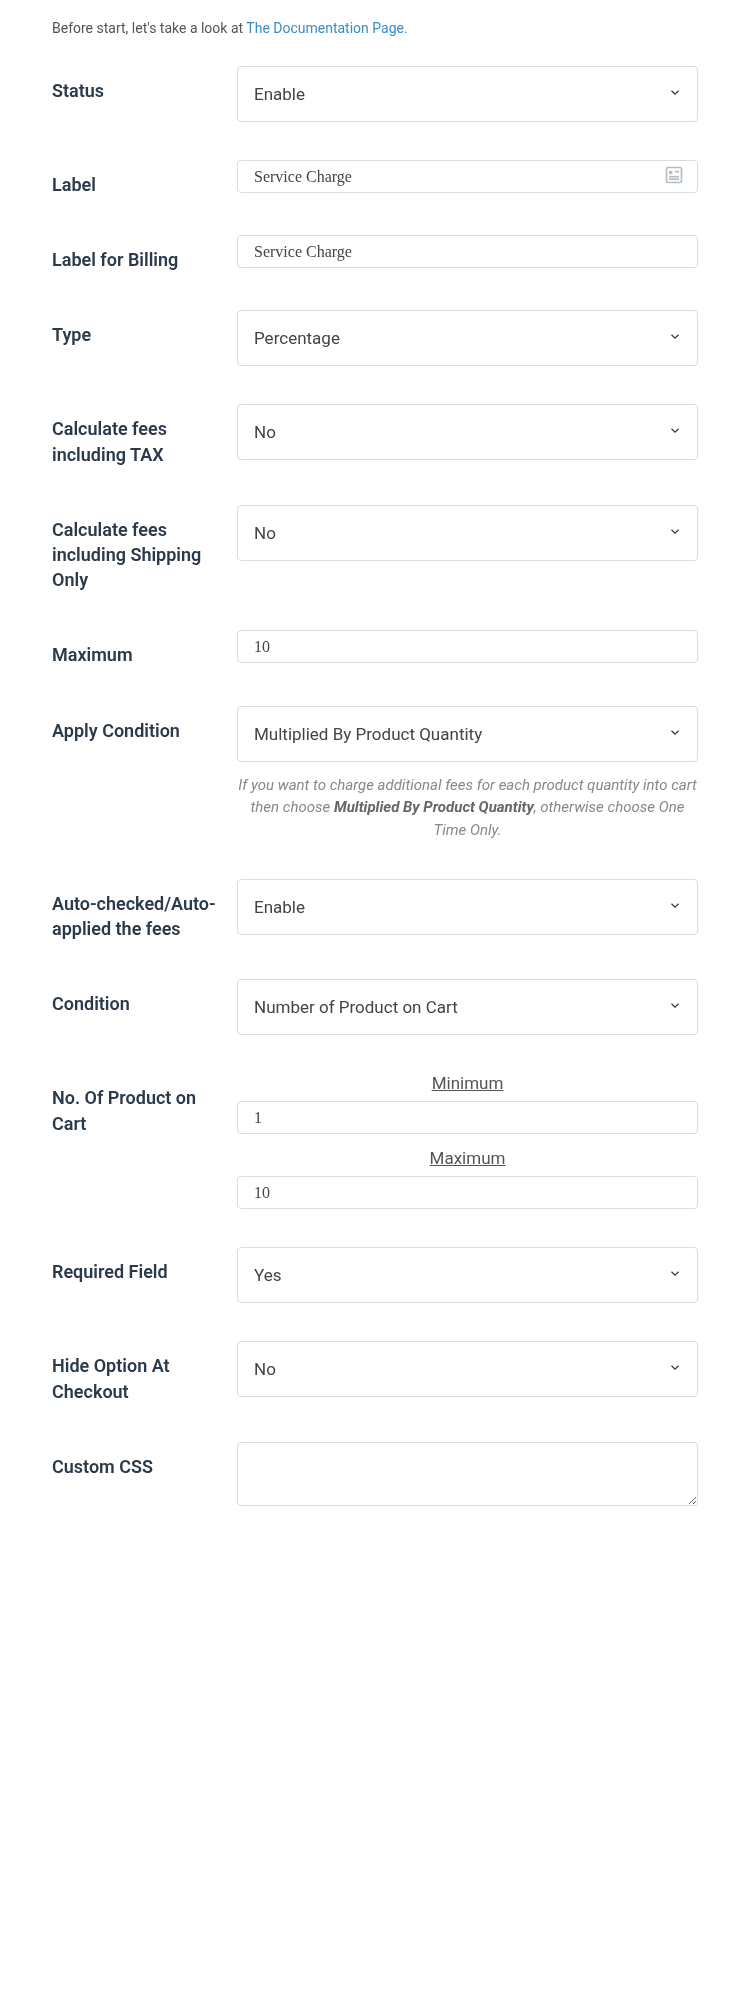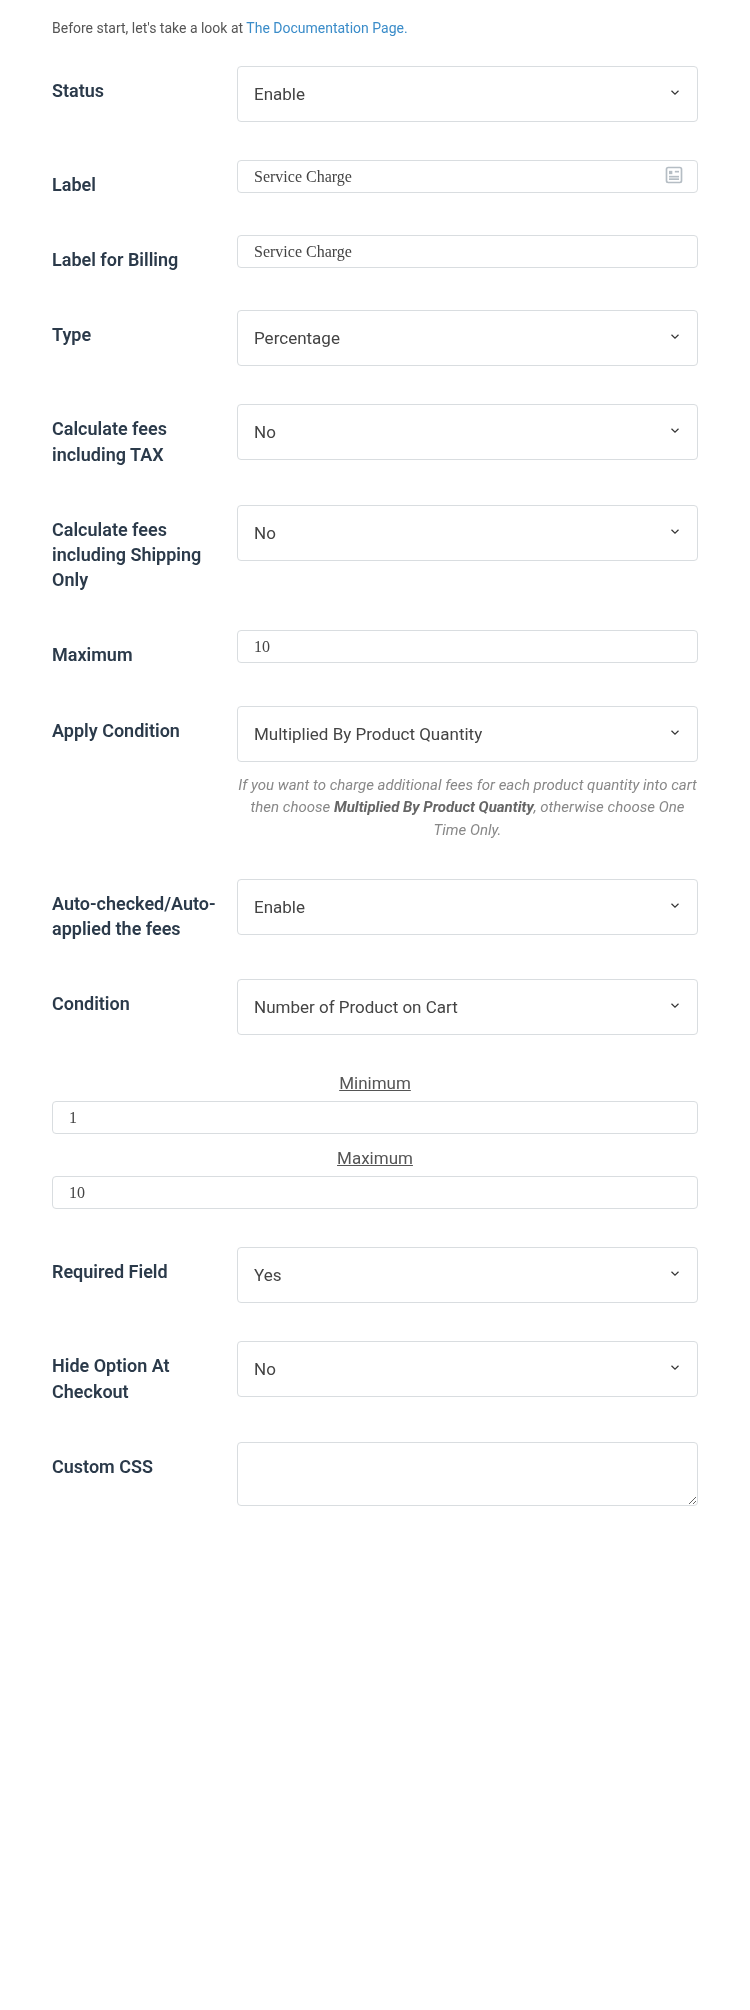--- a/index.html
+++ b/index.html
@@ -254,20 +254,21 @@
     <div class="select-wrap">
       <input class="select-input" type="text" readonly="" value="Number of Product on Cart" style="">
       <span class="chevron"><svg viewBox="0 0 24 24">
             <polyline points="6 9 12 15 18 9"></polyline>
           </svg></span>
     </div>
   </div>
 </div>
 
 <div class="form-row">
+  <div class="form-label">No. Of Product on Cart</div>
   <div class="form-control-wrap range-group">
     <div class="sub-label">Minimum</div>
     <input class="text-input" type="text" value="1" style="">
     <div class="sub-label">Maximum</div>
     <input class="text-input" type="text" value="10" style="">
   </div>
 </div>
 
 <div class="form-row">
   <div class="form-label">Required Field</div>

